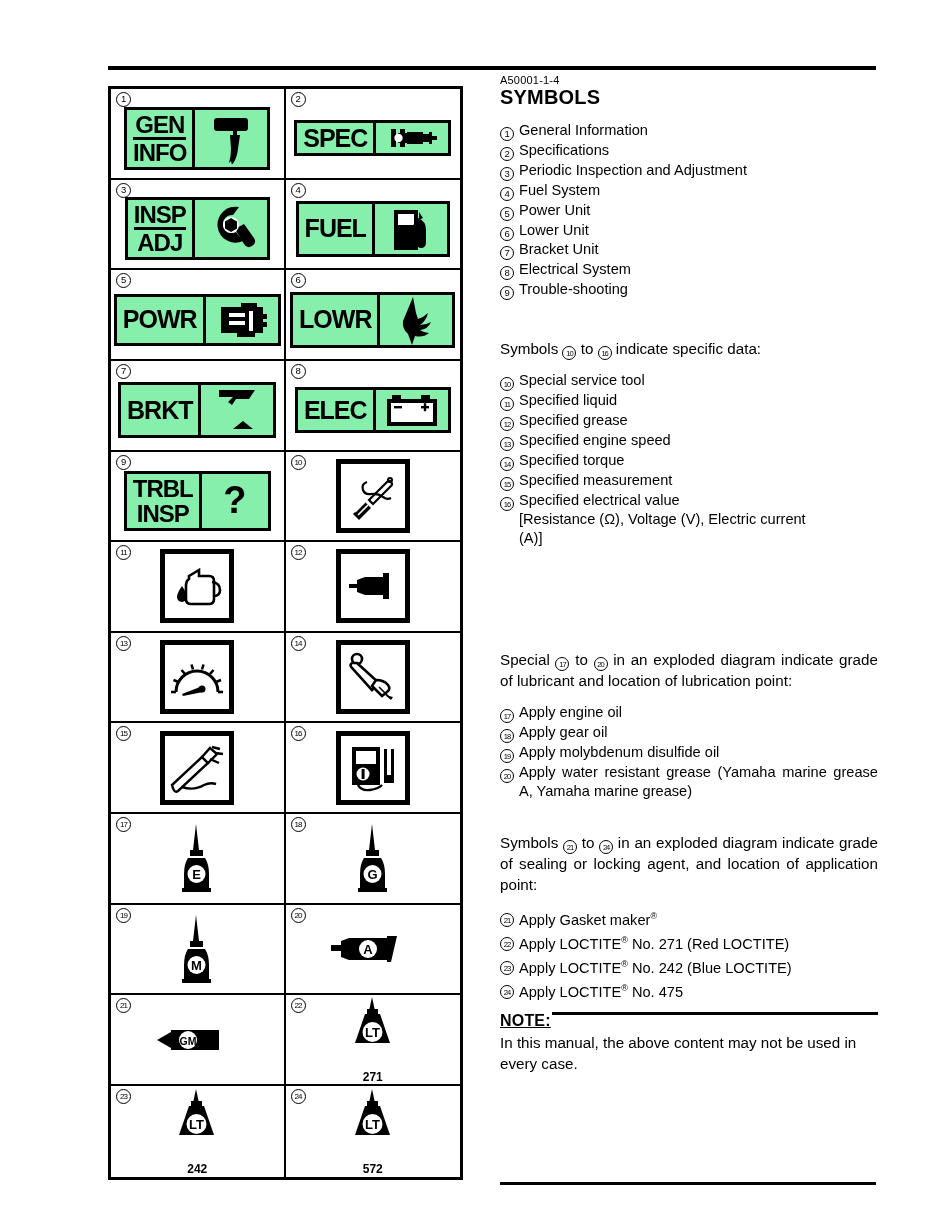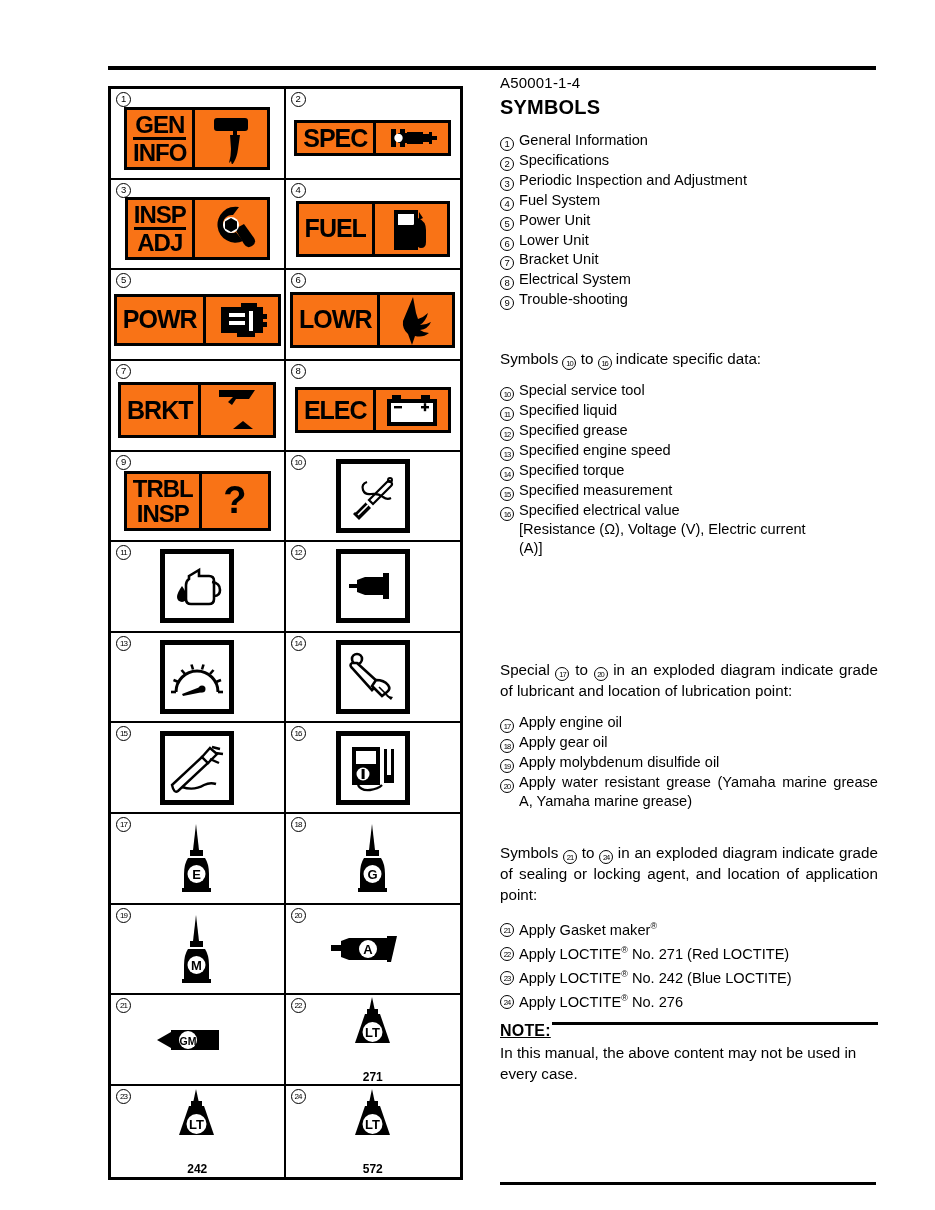--- a/index.html
+++ b/index.html
@@ -51,21 +51,21 @@
     border-radius:50%;
     font-size:9.5px; line-height:12.4px;
     text-align:center;
     font-family:"Liberation Sans", sans-serif;
     letter-spacing:-0.5px;
   }
   .cnum.two-dig { font-size:8px; line-height:13.4px; letter-spacing:-1px; }
 
   
   .tab {
-    display:flex; border:3px solid #000; background:#f97316;
+    display:flex; border:3px solid #000; background:#86efac;
     margin-top:10px;
   }
   .tab-text {
     border-right:3px solid #000;
     padding:2px 6px;
     font-weight:bold;
     font-size:25px;
     line-height:25px;
     letter-spacing:-1px;
     display:flex; flex-direction:column; justify-content:center;
@@ -91,21 +91,21 @@
   .lub { display:flex; flex-direction:column; align-items:center; }
   .lub-cap { font-size:12px; font-weight:bold; margin-top:19px; letter-spacing:0px; }
 
   svg { display:block; }
 
   
   .rcol {
     position:absolute; left:500px; top:74px; width:378px;
   }
   .doccode {
-    font-size:15px; letter-spacing:0.2px; margin-bottom:5px;
+    font-size:11px; letter-spacing:0.2px; 
   }
   h1.symbols-title {
     font-size:20px; font-weight:bold; margin:0 0 5px 0; letter-spacing:0.2px;
   }
   .para {
     font-size:15.2px; line-height:21px; margin:0 0 4px 0;
     text-align:justify;
   }
   .para.nj { text-align:left; }
   .list { margin:12px 0 0 0; padding:0; list-style:none; }
@@ -657,21 +657,21 @@
       <li>
         <span class="li-num"><i class="two-dig">22</i></span>
         <span class="li-txt"><span>Apply LOCTITE</span><sup>®</sup><span> No. 271 (Red LOCTITE)</span></span>
       </li>
       <li>
         <span class="li-num"><i class="two-dig">23</i></span>
         <span class="li-txt"><span>Apply LOCTITE</span><sup>®</sup><span> No. 242 (Blue LOCTITE)</span></span>
       </li>
       <li>
         <span class="li-num"><i class="two-dig">24</i></span>
-        <span class="li-txt"><span>Apply LOCTITE</span><sup>®</sup><span> No. 276</span></span>
+        <span class="li-txt"><span>Apply LOCTITE</span><sup>®</sup><span> No. 475</span></span>
       </li>
     </ul>
 
     <div class="note-head">
       <span class="lbl">NOTE:</span>
       <span class="rule"></span>
     </div>
     <div class="note-body">In this manual, the above content may not be used in every case.</div>
 
   </div>

